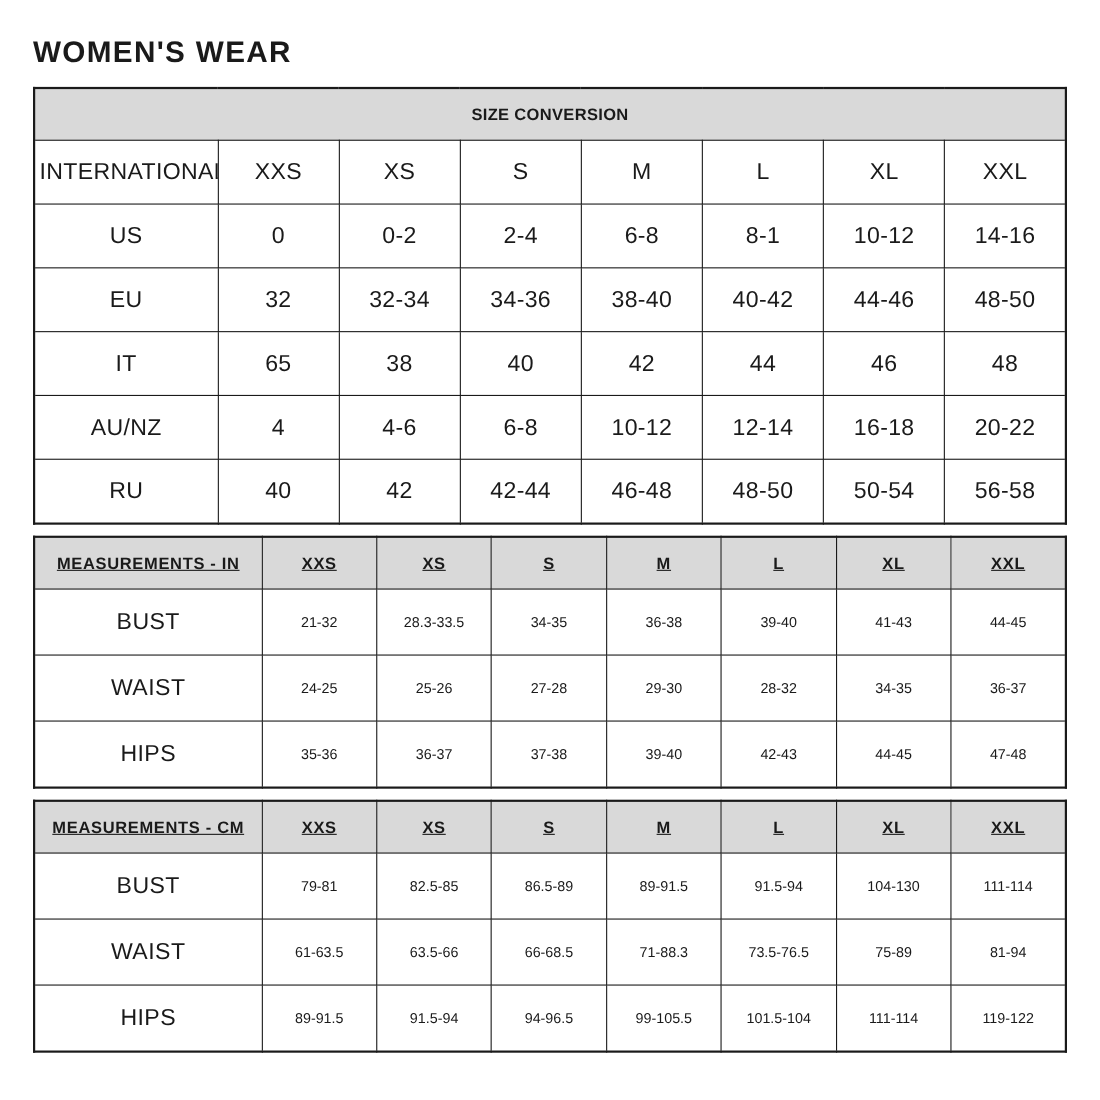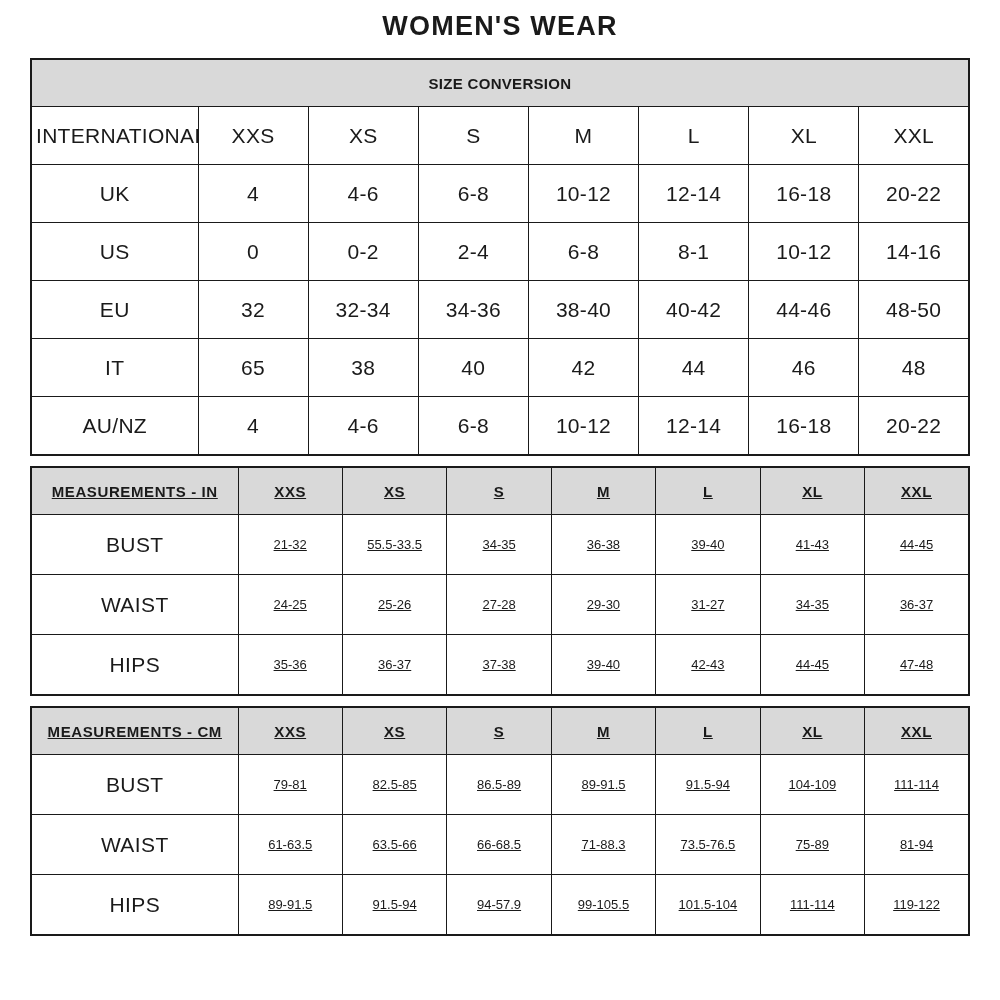--- a/index.html
+++ b/index.html
@@ -4,42 +4,42 @@
 <style>
   html, body { margin: 0; padding: 0; background: #ffffff; }
   body {
     width: 1000px; height: 1000px;
     font-family: "Liberation Sans", sans-serif;
     color: #1a1a1a;
     box-sizing: border-box;
   }
   .sheet { width: 1000px; height: 1000px; box-sizing: border-box; padding: 8px 30px 0 30px; }
   .page-title {
-    text-align: center; font-size: 27px; font-weight: bold;
-    letter-spacing: 1.2px; margin: 3px 0 16px 0;
+    font-size: 27px; font-weight: bold;
+    letter-spacing: 1.2px; margin: 24px 0 16px 0;
   }
   table {
     width: 100%; border-collapse: collapse; table-layout: fixed;
     margin: 0 0 10px 0; border: 2px solid #1a1a1a;
   }
   td {
     border: 1.5px solid #1a1a1a; text-align: center; vertical-align: middle;
     padding: 0 4px; overflow: hidden; background: #ffffff;
   }
   .band, .hd {
     background: #d9d9d9; font-weight: bold; font-size: 15px;
     letter-spacing: 0.6px; height: 46px;
   }
   .t1 td { height: 57px; font-size: 21px; letter-spacing: 0.3px; }
   .t1 td.band { height: 46px; font-size: 15px; }
   .t2 td, .t3 td { height: 59px; }
   .t2 td.hd, .t3 td.hd { height: 46px; text-decoration: underline; }
   .lbl { font-size: 21px; letter-spacing: 0.4px; }
   .v  { font-size: 15.5px; }
-  .vs { font-size: 13px; text-decoration: underline; }
+  .vs { font-size: 13px; }
 </style>
 </head>
 <body>
 
 <div class="sheet">
 
   <div class="page-title">WOMEN'S WEAR</div>
 
   <table class="t1">
     <colgroup>
@@ -60,30 +60,20 @@
       <td class="lbl">INTERNATIONAL</td>
       <td class="v">XXS</td>
       <td class="v">XS</td>
       <td class="v">S</td>
       <td class="v">M</td>
       <td class="v">L</td>
       <td class="v">XL</td>
       <td class="v">XXL</td>
     </tr>
     <tr>
-      <td class="lbl">UK</td>
-      <td class="v">4</td>
-      <td class="v">4-6</td>
-      <td class="v">6-8</td>
-      <td class="v">10-12</td>
-      <td class="v">12-14</td>
-      <td class="v">16-18</td>
-      <td class="v">20-22</td>
-    </tr>
-    <tr>
       <td class="lbl">US</td>
       <td class="v">0</td>
       <td class="v">0-2</td>
       <td class="v">2-4</td>
       <td class="v">6-8</td>
       <td class="v">8-1</td>
       <td class="v">10-12</td>
       <td class="v">14-16</td>
     </tr>
     <tr>
@@ -109,20 +99,30 @@
     <tr>
       <td class="lbl">AU/NZ</td>
       <td class="v">4</td>
       <td class="v">4-6</td>
       <td class="v">6-8</td>
       <td class="v">10-12</td>
       <td class="v">12-14</td>
       <td class="v">16-18</td>
       <td class="v">20-22</td>
     </tr>
+    <tr>
+      <td class="lbl">RU</td>
+      <td class="v">40</td>
+      <td class="v">42</td>
+      <td class="v">42-44</td>
+      <td class="v">46-48</td>
+      <td class="v">48-50</td>
+      <td class="v">50-54</td>
+      <td class="v">56-58</td>
+    </tr>
     </tbody>
   </table>
 
   <table class="t2">
     <colgroup>
         <col style="width:207px">
         <col>
         <col>
         <col>
         <col>
@@ -137,34 +137,34 @@
       <td class="hd">XS</td>
       <td class="hd">S</td>
       <td class="hd">M</td>
       <td class="hd">L</td>
       <td class="hd">XL</td>
       <td class="hd">XXL</td>
     </tr>
     <tr>
       <td class="lbl">BUST</td>
       <td class="vs">21-32</td>
-      <td class="vs">55.5-33.5</td>
+      <td class="vs">28.3-33.5</td>
       <td class="vs">34-35</td>
       <td class="vs">36-38</td>
       <td class="vs">39-40</td>
       <td class="vs">41-43</td>
       <td class="vs">44-45</td>
     </tr>
     <tr>
       <td class="lbl">WAIST</td>
       <td class="vs">24-25</td>
       <td class="vs">25-26</td>
       <td class="vs">27-28</td>
       <td class="vs">29-30</td>
-      <td class="vs">31-27</td>
+      <td class="vs">28-32</td>
       <td class="vs">34-35</td>
       <td class="vs">36-37</td>
     </tr>
     <tr>
       <td class="lbl">HIPS</td>
       <td class="vs">35-36</td>
       <td class="vs">36-37</td>
       <td class="vs">37-38</td>
       <td class="vs">39-40</td>
       <td class="vs">42-43</td>
@@ -196,38 +196,38 @@
       <td class="hd">XL</td>
       <td class="hd">XXL</td>
     </tr>
     <tr>
       <td class="lbl">BUST</td>
       <td class="vs">79-81</td>
       <td class="vs">82.5-85</td>
       <td class="vs">86.5-89</td>
       <td class="vs">89-91.5</td>
       <td class="vs">91.5-94</td>
-      <td class="vs">104-109</td>
+      <td class="vs">104-130</td>
       <td class="vs">111-114</td>
     </tr>
     <tr>
       <td class="lbl">WAIST</td>
       <td class="vs">61-63.5</td>
       <td class="vs">63.5-66</td>
       <td class="vs">66-68.5</td>
       <td class="vs">71-88.3</td>
       <td class="vs">73.5-76.5</td>
       <td class="vs">75-89</td>
       <td class="vs">81-94</td>
     </tr>
     <tr>
       <td class="lbl">HIPS</td>
       <td class="vs">89-91.5</td>
       <td class="vs">91.5-94</td>
-      <td class="vs">94-57.9</td>
+      <td class="vs">94-96.5</td>
       <td class="vs">99-105.5</td>
       <td class="vs">101.5-104</td>
       <td class="vs">111-114</td>
       <td class="vs">119-122</td>
     </tr>
     </tbody>
   </table>
 
 </div>
 

